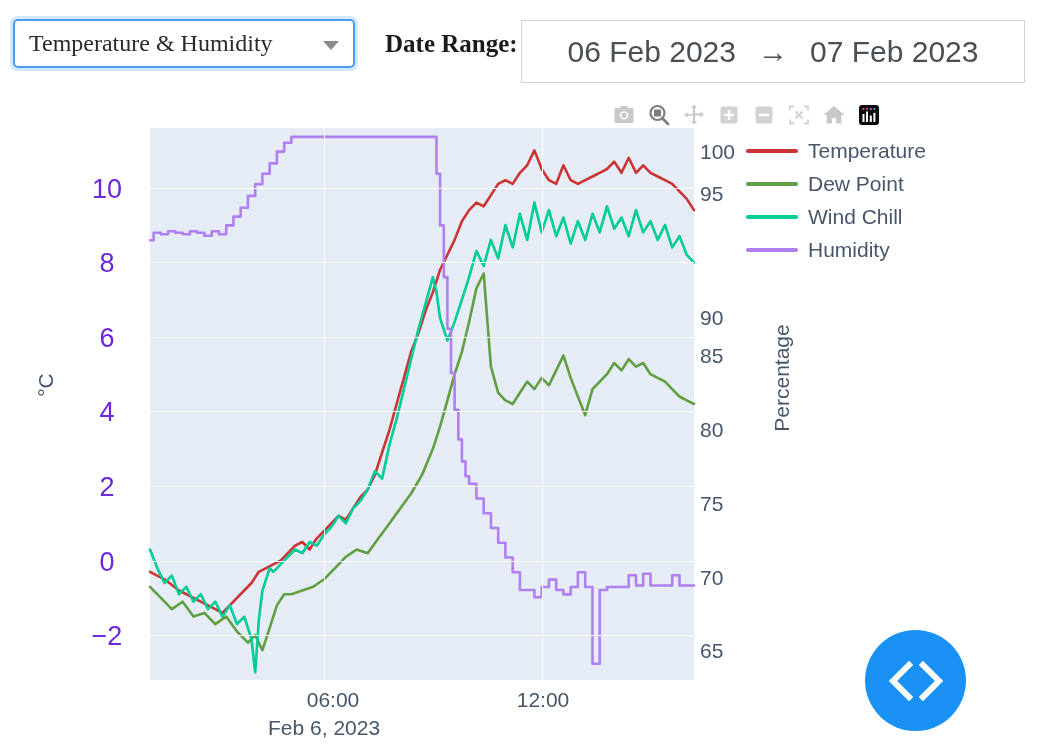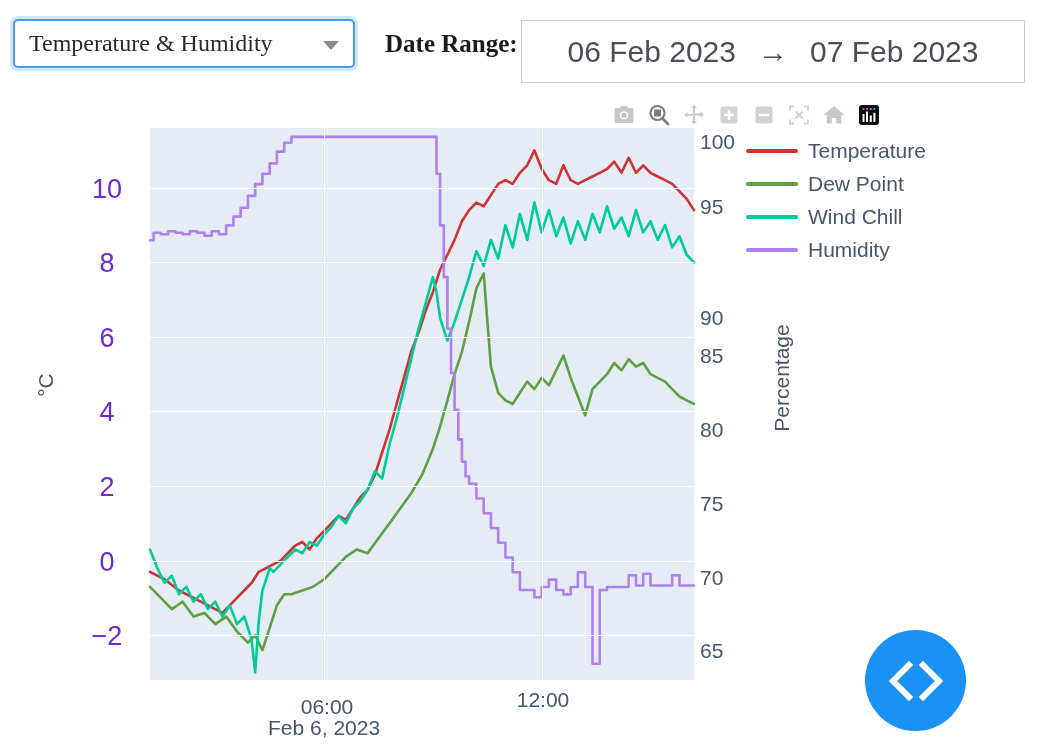--- a/index.html
+++ b/index.html
@@ -330,31 +330,31 @@
   <div id="ytick-left-layer">
       <div class="ytick-left" style="left: 78px; top: 55.6757px;">10</div>
       <div class="ytick-left" style="left: 78px; top: 130.27px;">8</div>
       <div class="ytick-left" style="left: 78px; top: 204.865px;">6</div>
       <div class="ytick-left" style="left: 78px; top: 279.459px;">4</div>
       <div class="ytick-left" style="left: 78px; top: 354.054px;">2</div>
       <div class="ytick-left" style="left: 78px; top: 428.649px;">0</div>
       <div class="ytick-left" style="left: 78px; top: 503.243px;">−2</div>
     </div>
   <div id="ytick-right-layer">
-      <div class="ytick-right" style="top: 12px; text-align: right;">100</div>
-      <div class="ytick-right" style="top: 77px;">95</div>
+      <div class="ytick-right" style="top: 22px; text-align: right;">100</div>
+      <div class="ytick-right" style="top: 64px;">95</div>
       <div class="ytick-right" style="top: 152.449px; margin-top: 36px;">90</div>
       <div class="ytick-right" style="top: 226.246px;">85</div>
       <div class="ytick-right" style="top: 300.043px;">80</div>
       <div class="ytick-right" style="top: 373.84px;">75</div>
       <div class="ytick-right" style="top: 447.636px;">70</div>
       <div class="ytick-right" style="top: 521.433px;">65</div>
     </div>
   <div id="xtick-layer">
-      <div class="xtick" style="left: 267px; margin-top: 7px;">06:00</div>
+      <div class="xtick" style="left: 273px;">06:00</div>
       <div class="xtick" style="left: 483px;">12:00</div>
     </div>
 
   <div id="ylabel-left">°C</div>
   <div id="ylabel-right">Percentage</div>
   <div id="xaxis-date" style="left: 244.08px;">Feb 6, 2023</div>
 
   <div id="legend">
       <div class="legend-row">
         <span class="legend-swatch" style="background: rgb(204, 51, 51);"></span>

